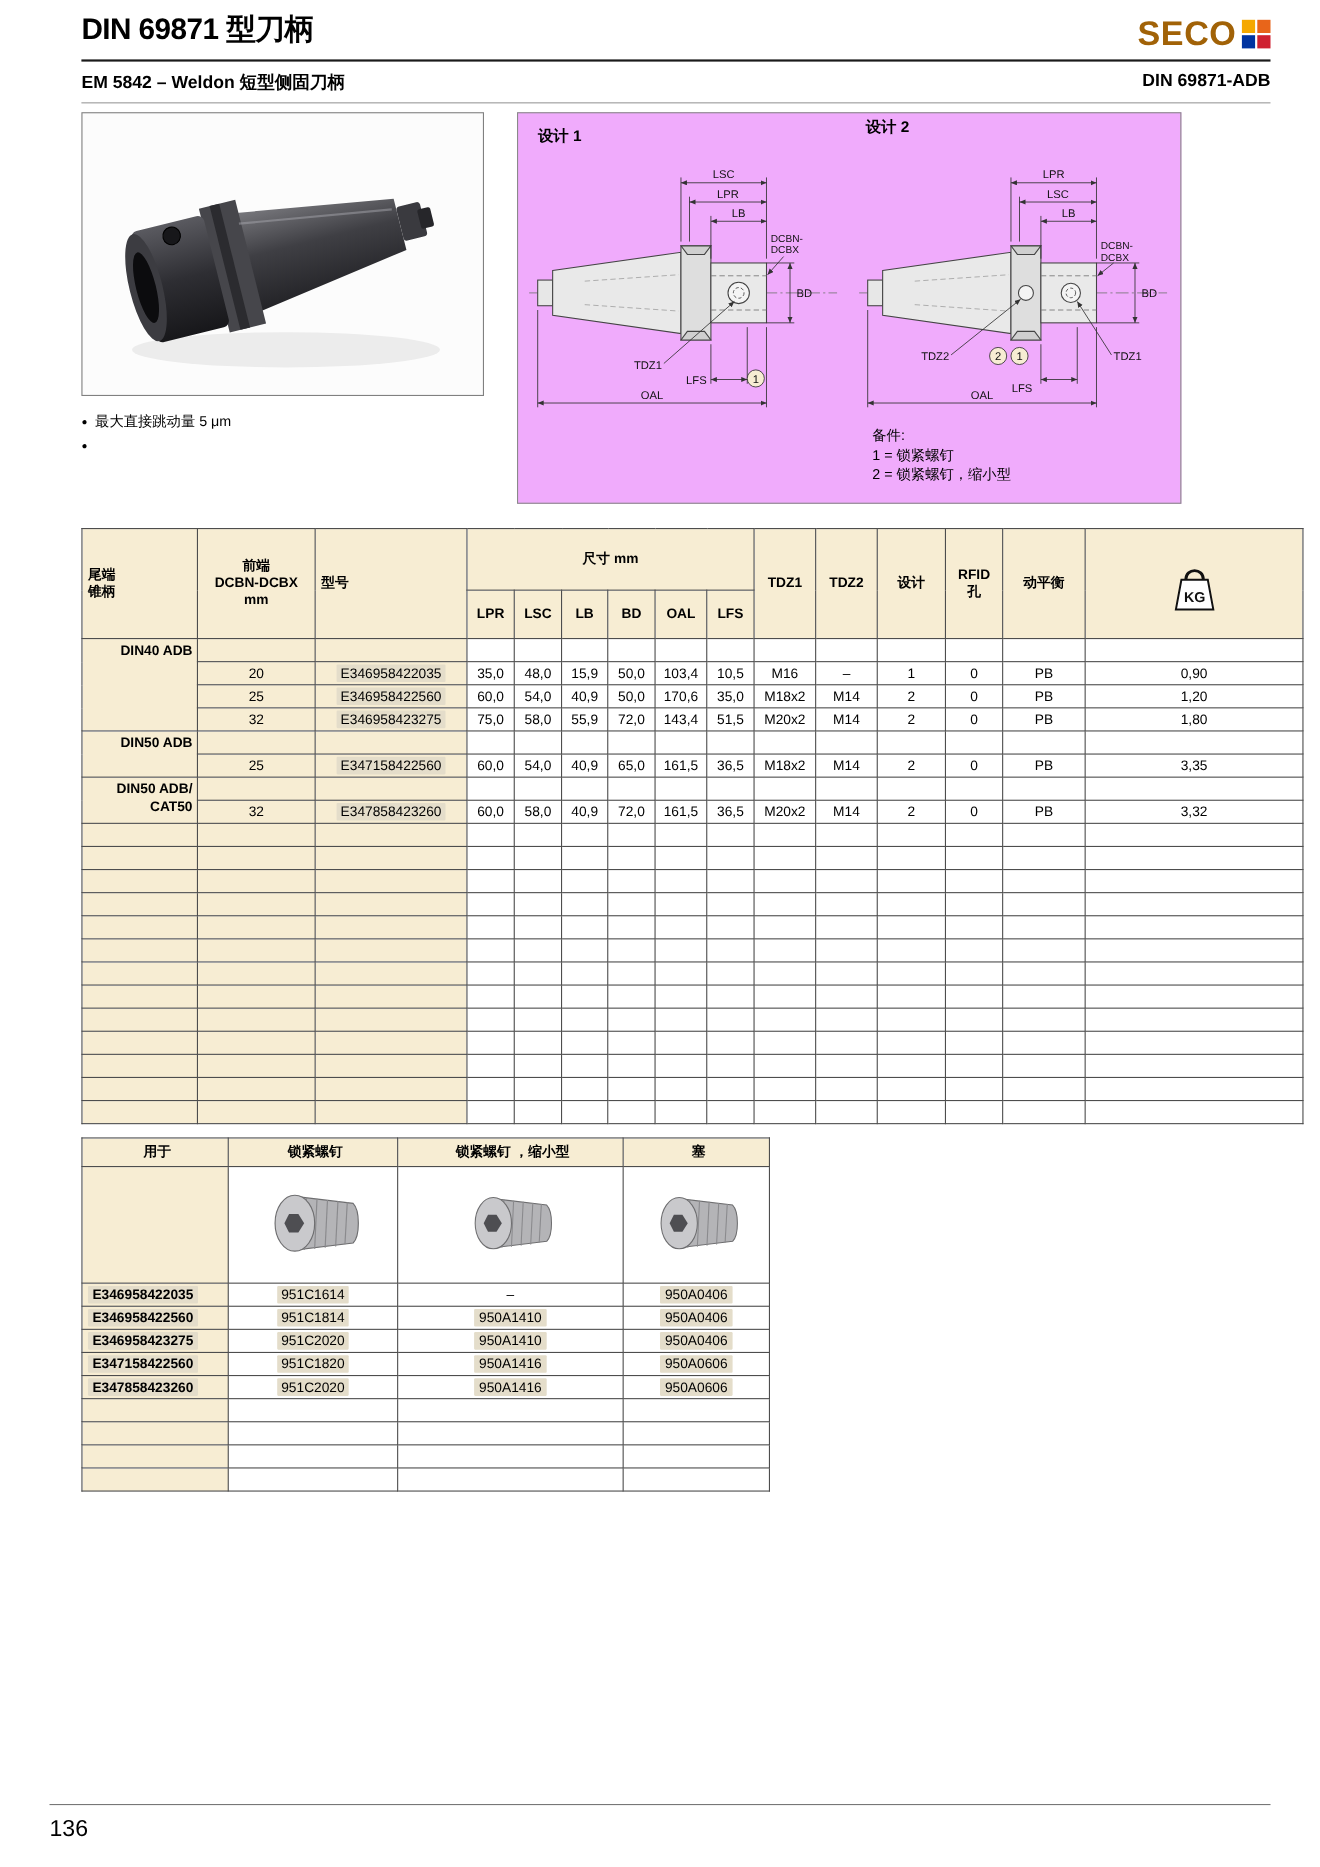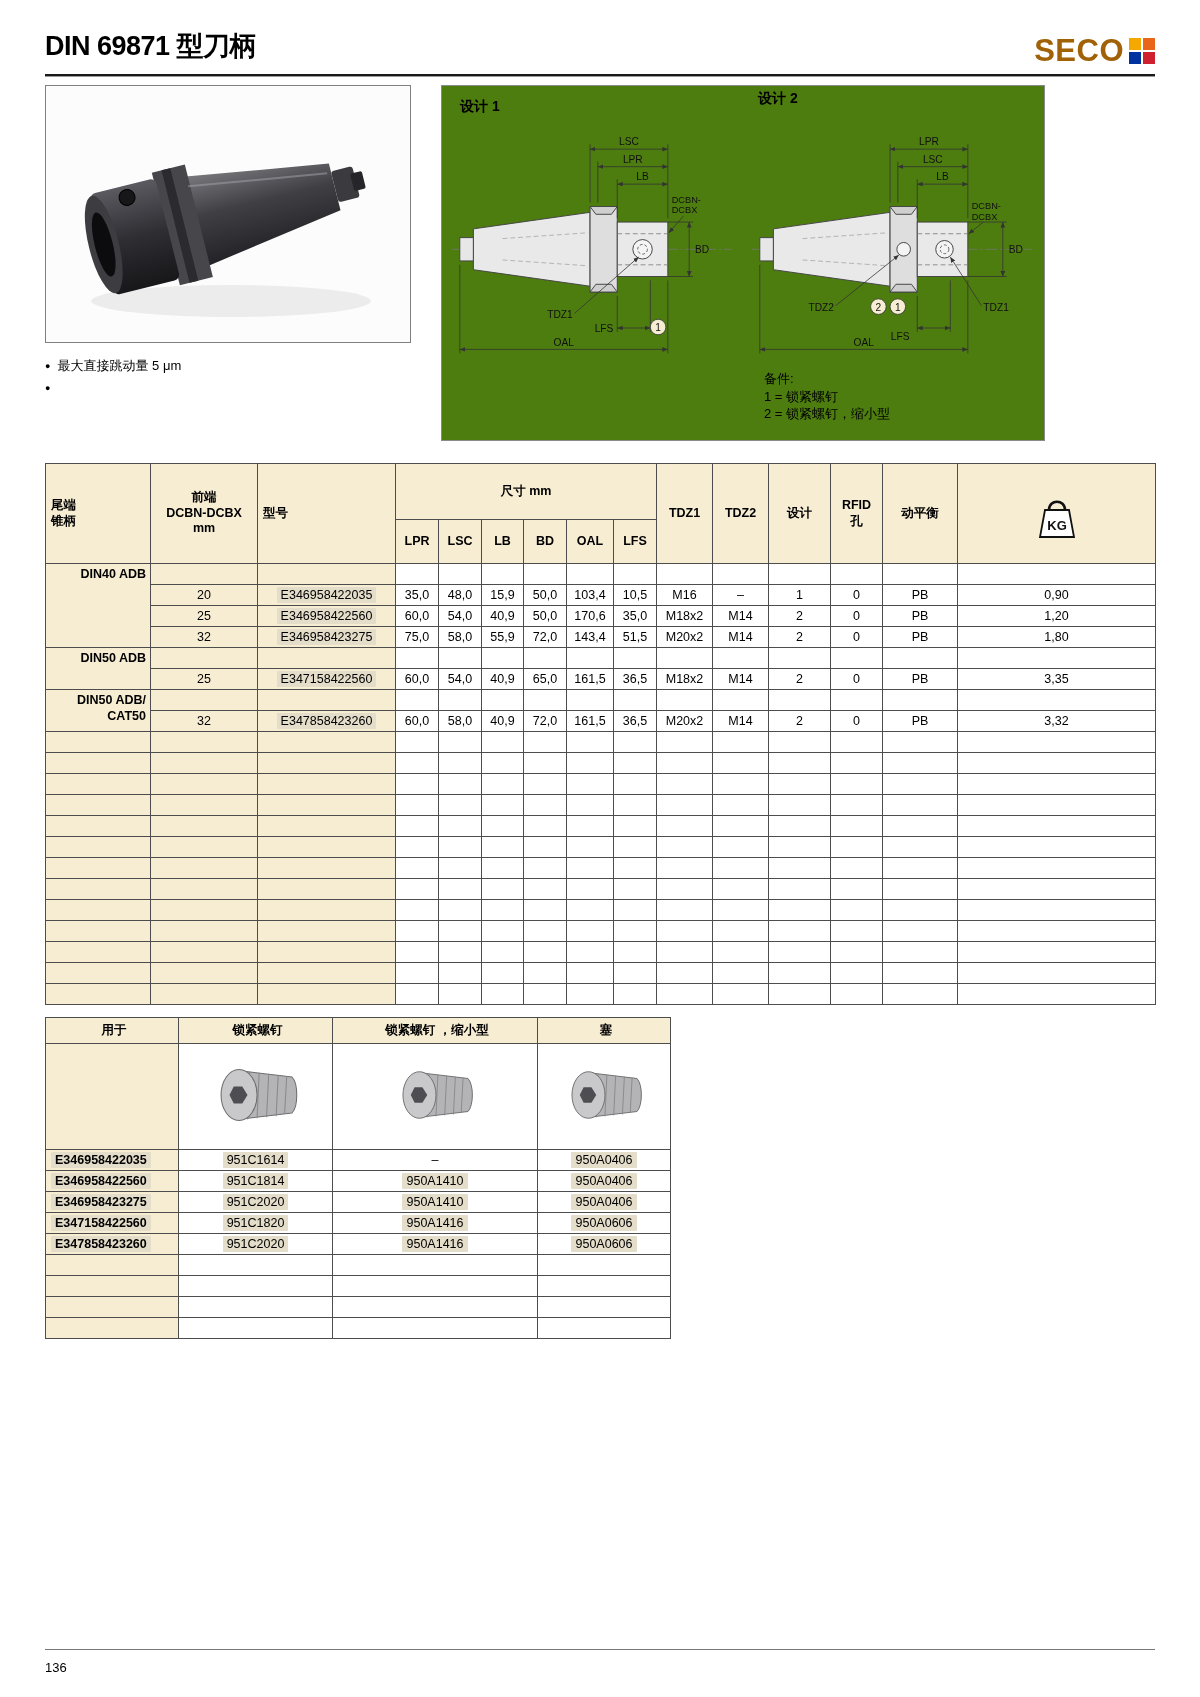--- a/index.html
+++ b/index.html
@@ -1,39 +1,39 @@
 <!DOCTYPE html>
 <html><head>
 <meta charset="utf-8">
 <style>
   *{box-sizing:border-box;margin:0;padding:0}
   body{width:1200px;height:1697px;position:relative;overflow:hidden;background:#fff;color:#000;
        font-family:"Liberation Sans","DejaVu Sans",sans-serif;}
-  .content{padding:28px 45px 0 45px;}
+  .content{padding:8px 45px 0 45px;margin-left:29px;}
 
   
   .hdr{display:flex;justify-content:space-between;align-items:flex-end;}
   .title{font-size:27px;font-weight:bold;letter-spacing:-0.5px;}
   .logo{display:flex;align-items:flex-end;gap:5px;}
   .logo-text{font-size:31px;font-weight:bold;color:#a16207;line-height:0.85;letter-spacing:0.5px;}
   .logo-mark{display:grid;grid-template-columns:12px 12px;grid-template-rows:12px 12px;gap:2px;}
   .logo-mark i{display:block;}
   .sq-y{background:#f5a800}.sq-o{background:#e8651a}.sq-b{background:#0033a0}.sq-r{background:#cf2030}
   .rule-main{border-top:2px solid #1a1a1a;margin-top:10px;}
   .subhead{display:flex;justify-content:space-between;font-weight:bold;font-size:16px;padding:9px 0 7px;}
   .rule-thin{border-top:1px solid #9a9a9a;margin-bottom:8px;}
 
   
   .top{display:flex;gap:26px;}
   .photo-box{width:366px;height:258px;border:1px solid #808080;background:#fcfcfc;overflow:hidden;}
   .bullets{margin-top:14px;font-size:13px;line-height:1.45;list-style:none;width:370px;}
   .bullets li{display:flex;gap:7px;margin-bottom:3px;}
   .bullets .dot{font-size:9px;line-height:19px;}
   .bullets span[data-bind]{white-space:pre-line;}
-  .diagram-box{width:604px;height:356px;border:1px solid #8a8a8a;background:#4d7c0f;position:relative;}
+  .diagram-box{width:604px;height:356px;border:1px solid #8a8a8a;background:#f0abfc;position:relative;}
   .design-label{position:absolute;font-weight:bold;font-size:14px;}
   .dsvg{position:absolute;width:292px;height:243px;top:34px;}
   .dsvg1{left:4px}.dsvg2{left:304px}
   svg text{font-family:"Liberation Sans","DejaVu Sans",sans-serif;fill:#111;}
   .dim-t{font-size:10.5px;}
   .dim-s{font-size:9.5px;}
   .diagram-notes{position:absolute;left:322px;top:284px;font-size:13px;line-height:1.35;}
 
   
   table{border-collapse:collapse;table-layout:fixed;font-size:12.5px;}
@@ -52,21 +52,21 @@
   .acc-title{font-size:15px;font-weight:bold;margin-top:34px;}
   table.acc{width:625px;margin-top:12px;}
   table.acc thead tr{height:26px;}
   table.acc thead th{text-align:center;padding-left:6px;}
   table.acc tbody tr{height:21px;}
   table.acc tr.img-row{height:106px;}
   table.acc td.c-for{text-align:left;padding-left:5px;}
   table.acc td.c-for .chip{font-weight:bold;}
 
   .footnote{font-size:12.5px;font-weight:bold;margin-top:9px;}
-  .footer{position:absolute;left:45px;right:45px;bottom:22px;border-top:1px solid #777;padding-top:10px;font-size:13px;margin-top:19px;}
+  .footer{position:absolute;left:45px;right:45px;bottom:22px;border-top:1px solid #777;padding-top:10px;font-size:21px;margin-top:19px;}
 </style>
 </head>
 <body>
 
 <svg width="0" height="0" style="position:absolute">
   <defs>
     <marker id="arw" markerWidth="8" markerHeight="8" refX="7" refY="3" orient="auto-start-reverse">
       <path d="M0,0 L7,3 L0,6 Z" fill="#333"></path>
     </marker>
     <linearGradient id="met1" x1="0" y1="0" x2="0" y2="1">
@@ -101,20 +101,24 @@
       <span class="logo-mark">
         <i class="sq-y"></i>
           <i class="sq-o"></i>
           <i class="sq-b"></i>
           <i class="sq-r"></i>
       </span>
     </div>
   </div>
   <div class="rule-main"></div>
 
+  <div class="subhead">
+    <span data-bind="page.subtitle_left">EM 5842 – Weldon 短型侧固刀柄</span>
+    <span data-bind="page.subtitle_right">DIN 69871-ADB</span>
+  </div>
   <div class="rule-thin"></div>
 
   <div class="top">
     <div>
       <div class="photo-box">
         <svg width="364" height="256" viewBox="0 0 364 256">
           <ellipse cx="185" cy="215" rx="140" ry="16" fill="#ececec"></ellipse>
           <g transform="rotate(-14 180 128)">
             <rect x="292" y="112" width="22" height="32" rx="3" fill="#3a3a3f"></rect>
             <rect x="310" y="119" width="12" height="18" rx="2" fill="#26262a"></rect>

